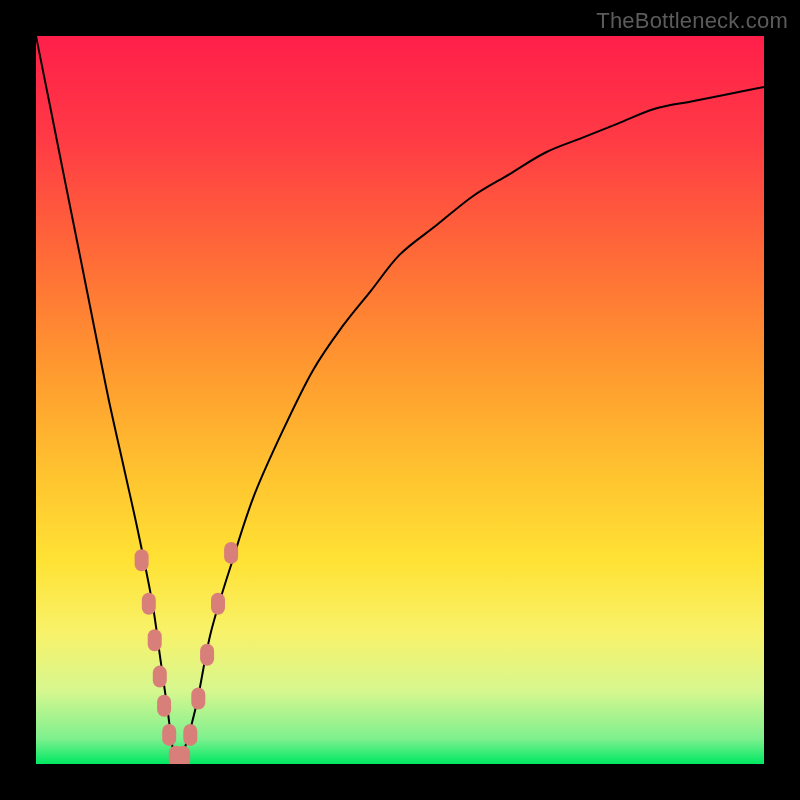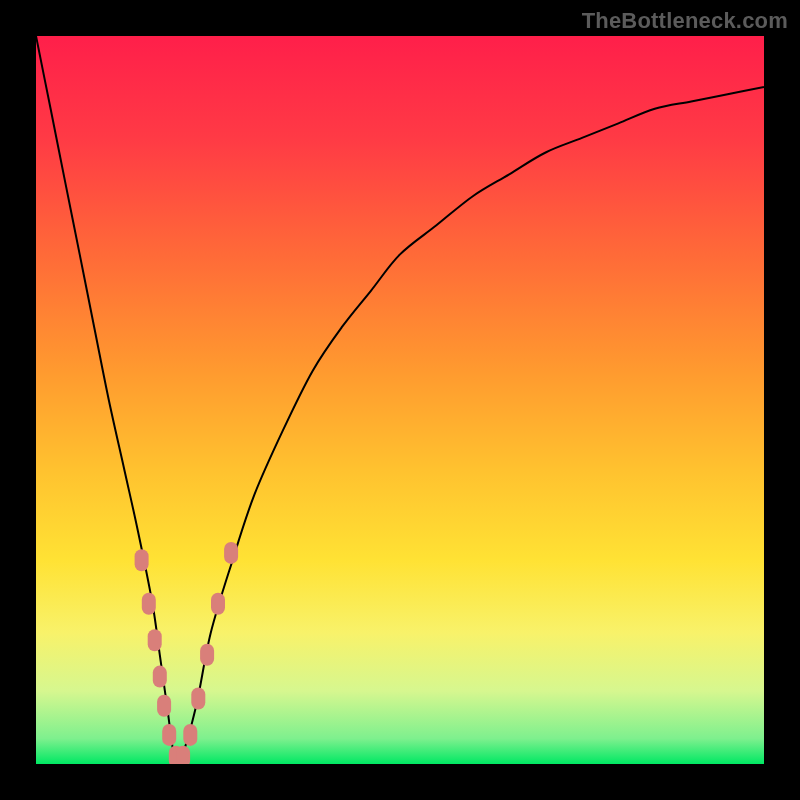--- a/index.html
+++ b/index.html
@@ -28,21 +28,21 @@
   .gradient {
     position: absolute;
     left: 0; top: 0; right: 0; bottom: 0;
   }
   .watermark {
     position: absolute;
     top: 8px;
     right: 12px;
     color: #5b5b5b;
     font-size: 22px;
-    font-weight: 700;
+    font-weight: 400;
     letter-spacing: 0.2px;
     user-select: none;
   }
   svg { display: block; }
 </style>
 </head>
 <body>
 
 <div class="frame">
   <div class="watermark">TheBottleneck.com</div>

